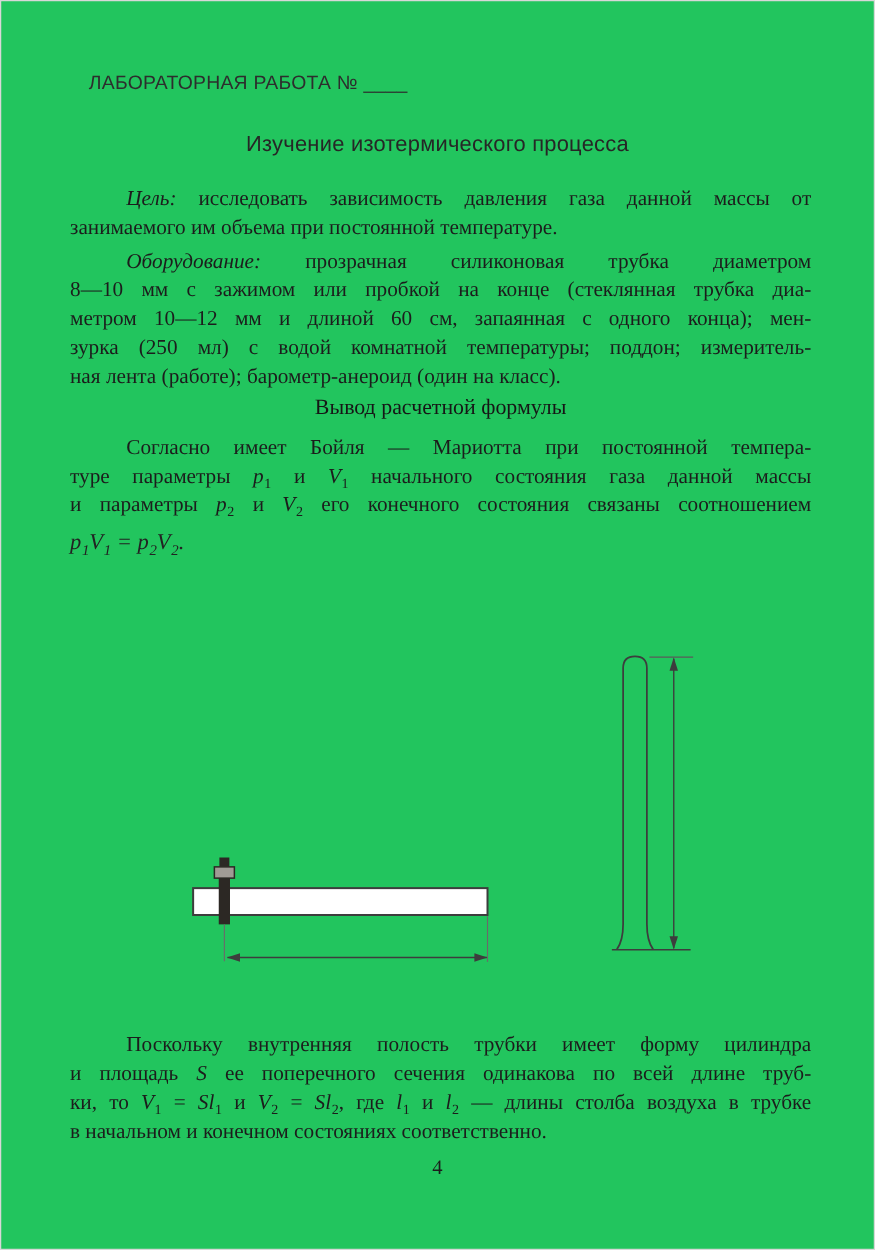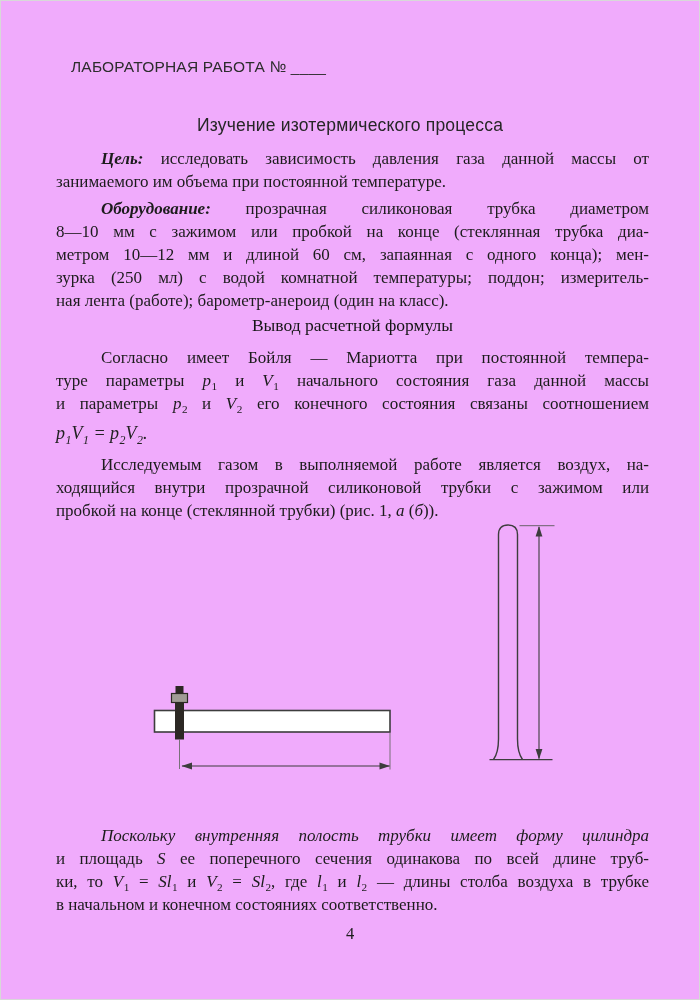--- a/index.html
+++ b/index.html
@@ -1,35 +1,35 @@
 <!DOCTYPE html>
 <html lang="ru"><head>
 <meta charset="utf-8">
 <style>
   html,body{margin:0;padding:0;}
   body{
     width:700px;height:1000px;background:#ffffff;position:relative;
     font-family:"Liberation Serif",serif;color:#1f1f1f;overflow:hidden;
   }
-  .page{position:absolute;inset:0;border:1px solid #d8d8d8;box-sizing:border-box;background:#f0abfc;}
+  .page{position:absolute;inset:0;border:1px solid #d8d8d8;box-sizing:border-box;background:#22c55e;}
 
   .hdr{
     position:absolute;left:70px;right:50px;top:57px;
     display:flex;justify-content:space-between;align-items:baseline;
     font-family:"Liberation Sans",sans-serif;font-size:15.5px;color:#2d2d2d;letter-spacing:.2px;
   }
   .title{
-    position:absolute;left:0;right:0;top:114px;text-align:center;
+    position:absolute;left:0;right:0;top:104px;text-align:center;
     font-family:"Liberation Sans",sans-serif;font-size:17.5px;color:#262626;letter-spacing:.2px;
   }
 
   .para{position:absolute;left:55px;width:593px;font-size:17px;line-height:23px;color:#1c1c1c;}
   .tline{text-align:justify;text-align-last:justify;}
   .tline.endline{text-align-last:left;}
-  b.lead{font-weight:bold;font-style:italic;}
+  b.lead{font-weight:normal;font-style:italic;}
   i{font-style:italic;}
   sub{font-size:66%;line-height:0;position:relative;top:.38em;vertical-align:baseline;margin-left:.5px;}
 
   .heading{position:absolute;left:55px;width:593px;top:314px;text-align:center;
     font-weight:normal;font-size:17.5px;color:#161616;}
   .formula{position:absolute;left:55px;width:593px;top:420px;text-align:left;
     font-style:italic;font-size:18px;line-height:25px;color:#222;}
 
   .figure{position:absolute;left:0;top:515px;width:700px;height:300px;}
   .figure svg{position:absolute;left:0;top:0;}
@@ -63,25 +63,20 @@
   <div class="heading">Вывод расчетной формулы</div>
 
   <div class="para" style="top:345px">
       <div class="tline" style="text-indent: 45px;">Согласно имеет Бойля — Мариотта при постоянной темпера-</div>
       <div class="tline">туре параметры <i>p</i><sub>1</sub> и <i>V</i><sub>1</sub> начального состояния газа данной массы</div>
       <div class="tline">и параметры <i>p</i><sub>2</sub> и <i>V</i><sub>2</sub> его конечного состояния связаны соотношением</div>
     </div>
 
   <div class="formula"><i>p</i><sub>1</sub><i>V</i><sub>1</sub> = <i>p</i><sub>2</sub><i>V</i><sub>2</sub>.</div>
 
-  <div class="para" style="top:452px">
-      <div class="tline" style="text-indent: 45px;">Исследуемым газом в выполняемой работе является воздух, на-</div>
-      <div class="tline">ходящийся внутри прозрачной силиконовой трубки с зажимом или</div>
-      <div class="tline endline">пробкой на конце (стеклянной трубки) (рис. 1, <i>а</i> (<i>б</i>)).</div>
-    </div>
 
   <div class="figure">
     <svg width="700" height="300" viewBox="0 0 700 300">
 
       <g>
         <rect x="153.5" y="194.5" width="235.5" height="21.5" fill="#ffffff" stroke="#3d3d3d" stroke-width="1.6"></rect>
       </g>
 
       <g>
         <rect x="174.5" y="170" width="8" height="7.5" fill="#2c2824"></rect>
@@ -106,21 +101,21 @@
       <g>
         <line x1="538" y1="11" x2="538" y2="242.5" stroke="#3d3d3d" stroke-width="1.1"></line>
         <polygon points="538,10 534.6,20.5 541.4,20.5" fill="#3d3d3d"></polygon>
         <polygon points="538,243.5 534.6,233 541.4,233" fill="#3d3d3d"></polygon>
       </g>
     </svg>
 
   </div>
 
   <div class="para" style="top:823px">
-      <div class="tline" style="text-indent: 45px; font-style: italic;">Поскольку внутренняя полость трубки имеет форму цилиндра</div>
+      <div class="tline" style="text-indent: 45px;">Поскольку внутренняя полость трубки имеет форму цилиндра</div>
       <div class="tline">и площадь <i>S</i> ее поперечного сечения одинакова по всей длине труб-</div>
       <div class="tline">ки, то <i>V</i><sub>1</sub> = <i>Sl</i><sub>1</sub> и <i>V</i><sub>2</sub> = <i>Sl</i><sub>2</sub>, где <i>l</i><sub>1</sub> и <i>l</i><sub>2</sub> — длины столба воздуха в трубке</div>
       <div class="tline endline">в начальном и конечном состояниях соответственно.</div>
     </div>
 
   <div class="pagenum">4</div>
 
 </div>
 
 </body></html>

